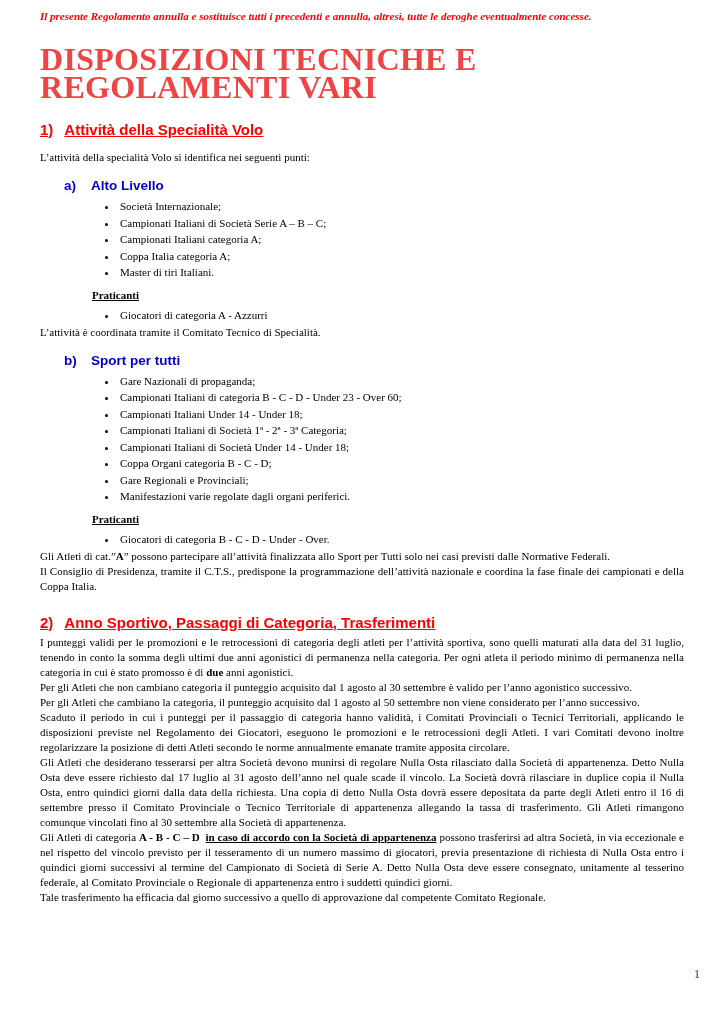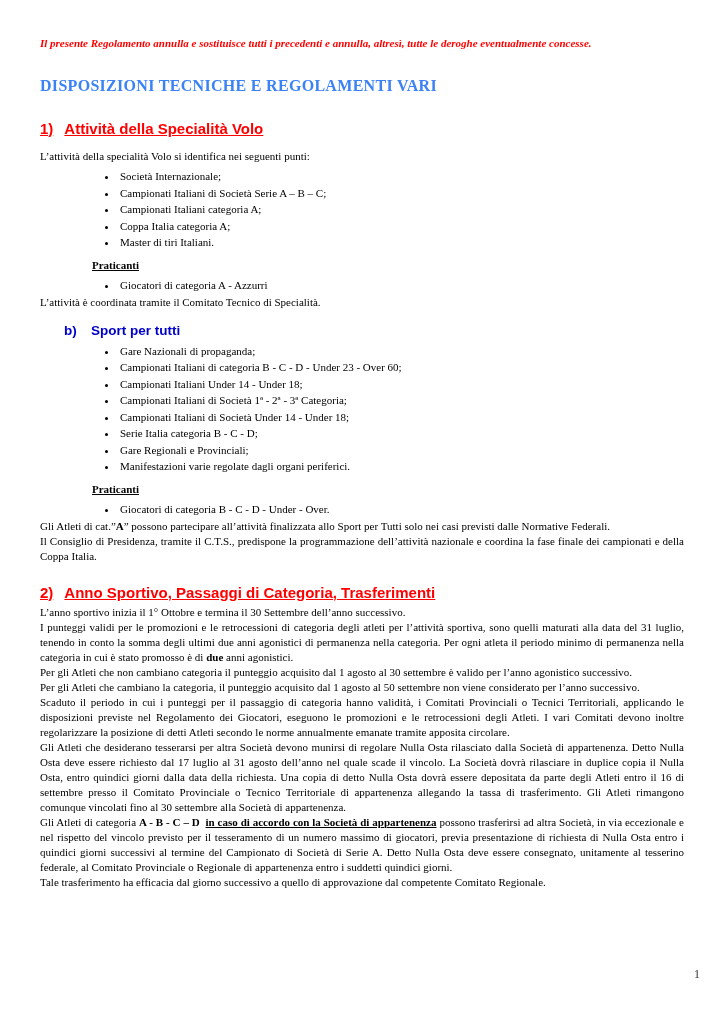--- a/index.html
+++ b/index.html
@@ -2,40 +2,40 @@
 <html><head>
 <meta charset="utf-8">
 <style>
   html,body { margin:0; padding:0; background:#888; }
   .page {
     position:relative;
     width:724px; height:1024px;
     margin:0 auto;
     background:#ffffff;
     box-sizing:border-box;
-    padding:37px 40px 0 40px;
+    padding:10px 40px 0 40px;
     font-family:"Liberation Serif", serif;
     font-size:11px;
     line-height:15px;
     color:#000;
     overflow:hidden;
   }
   .notice {
     color:#ff0000;
     font-weight:bold;
     font-style:italic;
     font-size:11px;
     line-height:13px;
   }
   .doc-title {
     margin:22px 0 4px 0;
-    color:#3b82f6;
+    color:#ef4444;
     font-family:"Liberation Serif", serif;
     font-weight:bold;
-    font-size:16px;
+    font-size:32px;
     line-height:28px;
     letter-spacing:0.3px;
   }
   .sec-heading {
     margin-top:20px;
     font-family:"Liberation Sans", sans-serif;
     font-weight:bold;
     font-size:15px;
     line-height:18px;
     color:#ff0000;
@@ -85,20 +85,23 @@
   <div class="notice">Il presente Regolamento annulla e sostituisce tutti i precedenti e annulla, altresì, tutte le deroghe eventualmente concesse.</div>
 
   <h1 class="doc-title">DISPOSIZIONI TECNICHE E REGOLAMENTI VARI</h1>
 
   <div class="sec-heading">
     <span class="sec-num">1)</span><span class="sec-title">Attività della Specialità Volo</span>
   </div>
 
   <p class="intro">L’attività della specialità Volo si identifica nei seguenti punti:</p>
 
+  <div class="sub-heading">
+    <span class="sub-letter">a)</span><span class="sub-title">Alto Livello</span>
+  </div>
   <ul class="bullets">
       <li>Società Internazionale;</li>
       <li>Campionati Italiani di Società Serie A – B – C;</li>
       <li>Campionati Italiani categoria A;</li>
       <li>Coppa Italia categoria A;</li>
       <li>Master di tiri Italiani.</li>
     </ul>
 
   <div class="praticanti">Praticanti</div>
   <ul class="bullets">
@@ -108,39 +111,38 @@
 
   <div class="sub-heading">
     <span class="sub-letter">b)</span><span class="sub-title">Sport per tutti</span>
   </div>
   <ul class="bullets">
       <li>Gare Nazionali di propaganda;</li>
       <li>Campionati Italiani di categoria B - C - D - Under 23 - Over 60;</li>
       <li>Campionati Italiani Under 14 - Under 18;</li>
       <li>Campionati Italiani di Società 1ª - 2ª - 3ª Categoria;</li>
       <li>Campionati Italiani di Società Under 14 - Under 18;</li>
-      <li>Serie Italia categoria B - C - D;</li>
+      <li>Coppa Organi categoria B - C - D;</li>
       <li>Gare Regionali e Provinciali;</li>
       <li>Manifestazioni varie regolate dagli organi periferici.</li>
     </ul>
 
   <div class="praticanti">Praticanti</div>
   <ul class="bullets">
       <li>Giocatori di categoria B - C - D - Under - Over.</li>
     </ul>
   <div class="notes">
       <p><span>Gli Atleti di cat.”</span><span class="b">A</span><span>” possono partecipare all’attività finalizzata allo Sport per Tutti solo nei casi previsti dalle Normative Federali.</span></p>
       <p><span>Il Consiglio di Presidenza, tramite il C.T.S., predispone la programmazione dell’attività nazionale e coordina la fase finale dei campionati e della Coppa Italia.</span></p>
     </div>
 
   <div class="sec-heading">
     <span class="sec-num">2)</span><span class="sec-title">Anno Sportivo, Passaggi di Categoria, Trasferimenti</span>
   </div>
   <div class="paras">
-      <p><span>L’anno sportivo inizia il 1° Ottobre e termina il 30 Settembre dell’anno successivo.</span></p>
       <p><span>I punteggi validi per le promozioni e le retrocessioni di categoria degli atleti per l’attività sportiva, sono quelli maturati alla data del 31 luglio, tenendo in conto la somma degli ultimi due anni agonistici di permanenza nella categoria. Per ogni atleta il periodo minimo di permanenza nella categoria in cui è stato promosso è di </span><span class="b">due</span><span> anni agonistici.</span></p>
       <p><span>Per gli Atleti che non cambiano categoria il punteggio acquisito dal 1 agosto al 30 settembre è valido per l’anno agonistico successivo.</span></p>
       <p><span>Per gli Atleti che cambiano la categoria, il punteggio acquisito dal 1 agosto al 50 settembre non viene considerato per l’anno successivo.</span></p>
       <p><span>Scaduto il periodo in cui i punteggi per il passaggio di categoria hanno validità, i Comitati Provinciali o Tecnici Territoriali, applicando le disposizioni previste nel Regolamento dei Giocatori, eseguono le promozioni e le retrocessioni degli Atleti. I vari Comitati devono inoltre regolarizzare la posizione di detti Atleti secondo le norme annualmente emanate tramite apposita circolare.</span></p>
       <p><span>Gli Atleti che desiderano tesserarsi per altra Società devono munirsi di regolare Nulla Osta rilasciato dalla Società di appartenenza. Detto Nulla Osta deve essere richiesto dal 17 luglio al 31 agosto dell’anno nel quale scade il vincolo. La Società dovrà rilasciare in duplice copia il Nulla Osta, entro quindici giorni dalla data della richiesta. Una copia di detto Nulla Osta dovrà essere depositata da parte degli Atleti entro il 16 di settembre presso il Comitato Provinciale o Tecnico Territoriale di appartenenza allegando la tassa di trasferimento. Gli Atleti rimangono comunque vincolati fino al 30 settembre alla Società di appartenenza.</span></p>
       <p><span>Gli Atleti di categoria </span><span class="b">A - B - C – D</span><span>&nbsp; </span><span class="b u">in caso di accordo con la Società di appartenenza</span><span> possono trasferirsi ad altra Società, in via eccezionale e nel rispetto del vincolo previsto per il tesseramento di un numero massimo di giocatori, previa presentazione di richiesta di Nulla Osta entro i quindici giorni successivi al termine del Campionato di Società di Serie A. Detto Nulla Osta deve essere consegnato, unitamente al tesserino federale, al Comitato Provinciale o Regionale di appartenenza entro i suddetti quindici giorni.</span></p>
       <p><span>Tale trasferimento ha efficacia dal giorno successivo a quello di approvazione dal competente Comitato Regionale.</span></p>
     </div>
 
   <div class="page-number">1</div>

